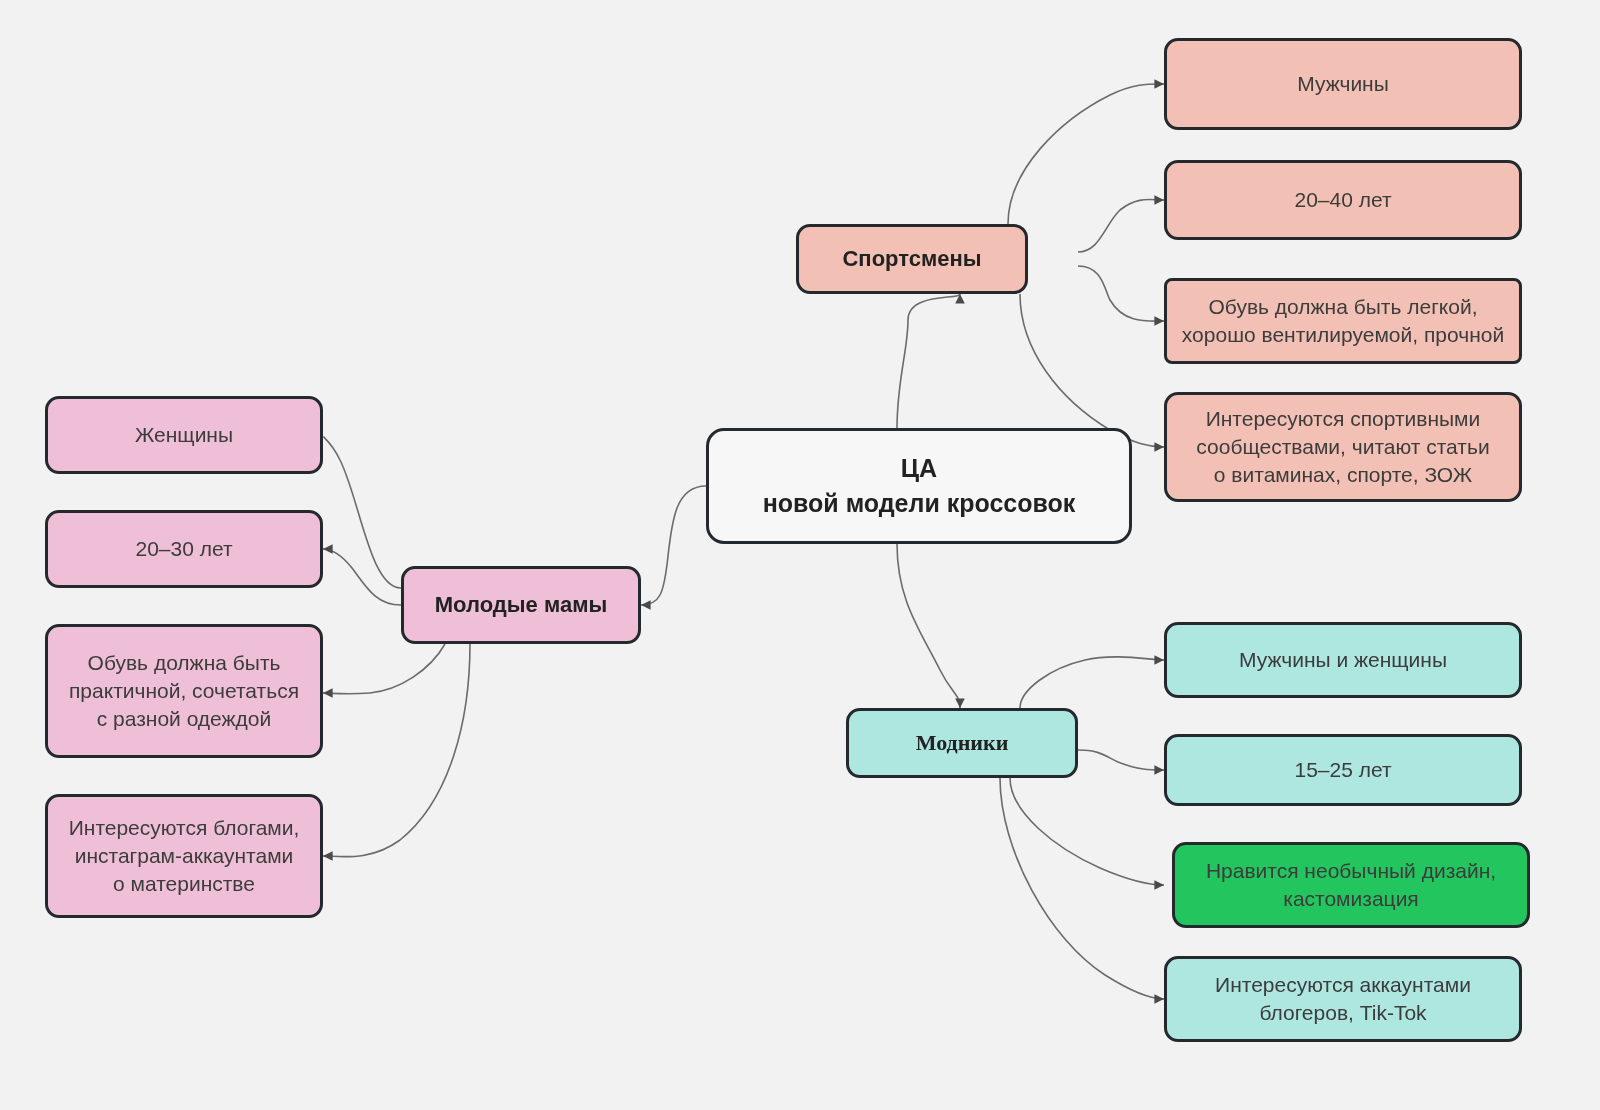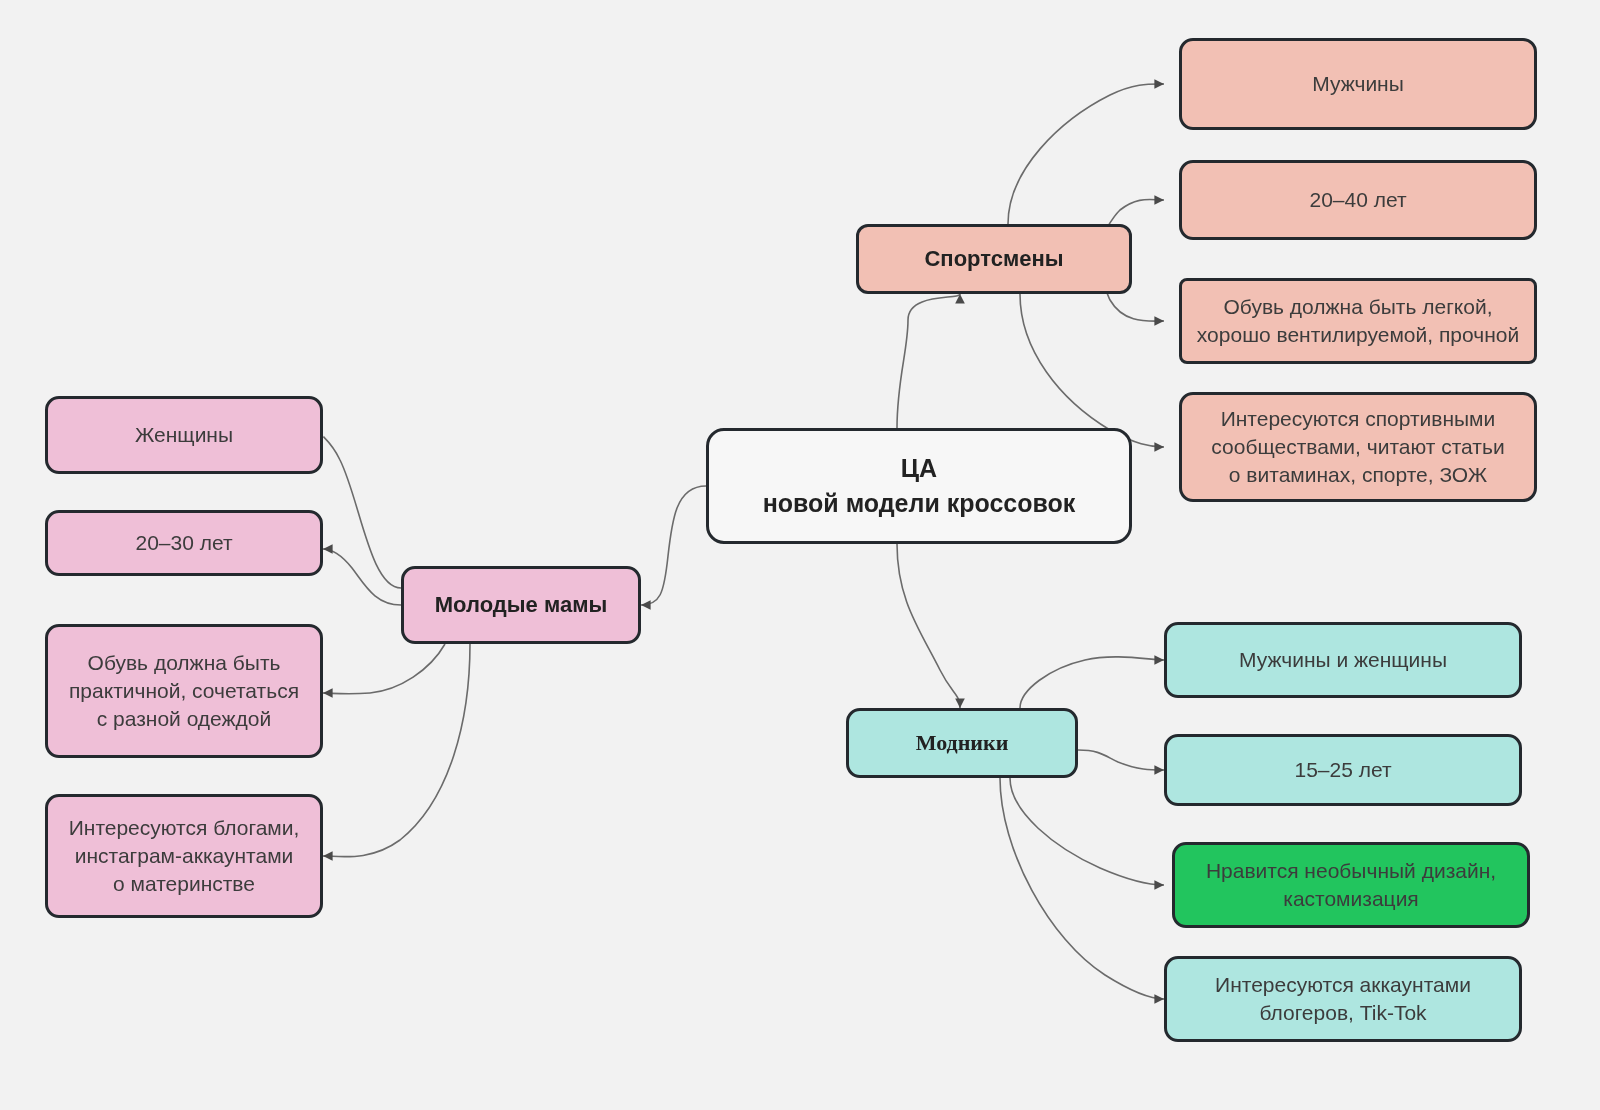--- a/index.html
+++ b/index.html
@@ -53,21 +53,21 @@
   }
   .node.branch {
     font-weight: bold;
     font-size: 22px;
     color: #222;
   }
   .node.leaf {
     font-size: 21px;
   }
   .fill-pink   { background: #efbfd7; }
-  .fill-salmon { background: #f2c0b4; margin-left: 15px; }
+  .fill-salmon { background: #f2c0b4; }
   .fill-cyan   { background: #aee6e0; }
 </style>
 </head>
 <body style="background: rgb(242, 242, 242);">
 
 <div id="canvas">
 
   <svg id="edges" viewBox="0 0 1600 1110" xmlns="http://www.w3.org/2000/svg">
     <defs>
       <marker id="arrow" markerWidth="7" markerHeight="7" refX="6" refY="3" orient="auto" markerUnits="strokeWidth">
@@ -91,28 +91,28 @@
         <path d="M 445,644 C 430,670 400,690 370,693 C 345,695 332,693 323,693" fill="none" stroke="#6b6b6b" stroke-width="1.6" marker-end="url(#arrow)"></path>
         <path d="M 470,644 C 470,720 450,800 400,840 C 370,862 340,856 323,856" fill="none" stroke="#6b6b6b" stroke-width="1.6" marker-end="url(#arrow)"></path>
       </g>
   </svg>
 
   <div id="node-layer">
       <div class="node root" style="left: 706px; top: 428px; width: 426px; height: 116px; background: rgb(247, 247, 247); border-color: rgb(36, 41, 46);">ЦА
 новой модели кроссовок</div>
       <div class="node branch fill-pink" style="left: 401px; top: 566px; width: 240px; height: 78px; background: rgb(239, 191, 215); border-color: rgb(36, 41, 46);">Молодые мамы</div>
       <div class="node leaf fill-pink" style="left: 45px; top: 396px; width: 278px; height: 78px; background: rgb(239, 191, 215); border-color: rgb(36, 41, 46);">Женщины</div>
-      <div class="node leaf fill-pink" style="left: 45px; top: 510px; width: 278px; height: 66px; background: rgb(239, 191, 215); border-color: rgb(36, 41, 46);">20–30 лет</div>
+      <div class="node leaf fill-pink" style="left: 45px; top: 510px; width: 278px; height: 78px; background: rgb(239, 191, 215); border-color: rgb(36, 41, 46);">20–30 лет</div>
       <div class="node leaf fill-pink" style="left: 45px; top: 624px; width: 278px; height: 134px; background: rgb(239, 191, 215); border-color: rgb(36, 41, 46);">Обувь должна быть
 практичной, сочетаться
 с разной одеждой</div>
       <div class="node leaf fill-pink" style="left: 45px; top: 794px; width: 278px; height: 124px; background: rgb(239, 191, 215); border-color: rgb(36, 41, 46);">Интересуются блогами,
 инстаграм-аккаунтами
 о материнстве</div>
-      <div class="node branch fill-salmon" style="left: 841px; top: 224px; width: 276px; height: 70px; background: rgb(242, 192, 180); border-color: rgb(36, 41, 46); border-radius: 12px;">Спортсмены</div>
+      <div class="node branch fill-salmon" style="left: 796px; top: 224px; width: 232px; height: 70px; background: rgb(242, 192, 180); border-color: rgb(36, 41, 46);">Спортсмены</div>
       <div class="node leaf fill-salmon" style="left: 1164px; top: 38px; width: 358px; height: 92px; background: rgb(242, 192, 180); border-color: rgb(36, 41, 46);">Мужчины</div>
       <div class="node leaf fill-salmon" style="left: 1164px; top: 160px; width: 358px; height: 80px; background: rgb(242, 192, 180); border-color: rgb(36, 41, 46);">20–40 лет</div>
       <div class="node leaf fill-salmon" style="left: 1164px; top: 278px; width: 358px; height: 86px; background: rgb(242, 192, 180); border-color: rgb(36, 41, 46); border-radius: 8px;">Обувь должна быть легкой,
 хорошо вентилируемой, прочной</div>
       <div class="node leaf fill-salmon" style="left: 1164px; top: 392px; width: 358px; height: 110px; background: rgb(242, 192, 180); border-color: rgb(36, 41, 46);">Интересуются спортивными
 сообществами, читают статьи
 о витаминах, спорте, ЗОЖ</div>
       <div class="node branch fill-cyan" style="left: 846px; top: 708px; width: 232px; height: 70px; background: rgb(174, 230, 224); border-color: rgb(36, 41, 46); font-family: Liberation Serif, serif;">Модники</div>
       <div class="node leaf fill-cyan" style="left: 1164px; top: 622px; width: 358px; height: 76px; background: rgb(174, 230, 224); border-color: rgb(36, 41, 46);">Мужчины и женщины</div>
       <div class="node leaf fill-cyan" style="left: 1164px; top: 734px; width: 358px; height: 72px; background: rgb(174, 230, 224); border-color: rgb(36, 41, 46);">15–25 лет</div>

